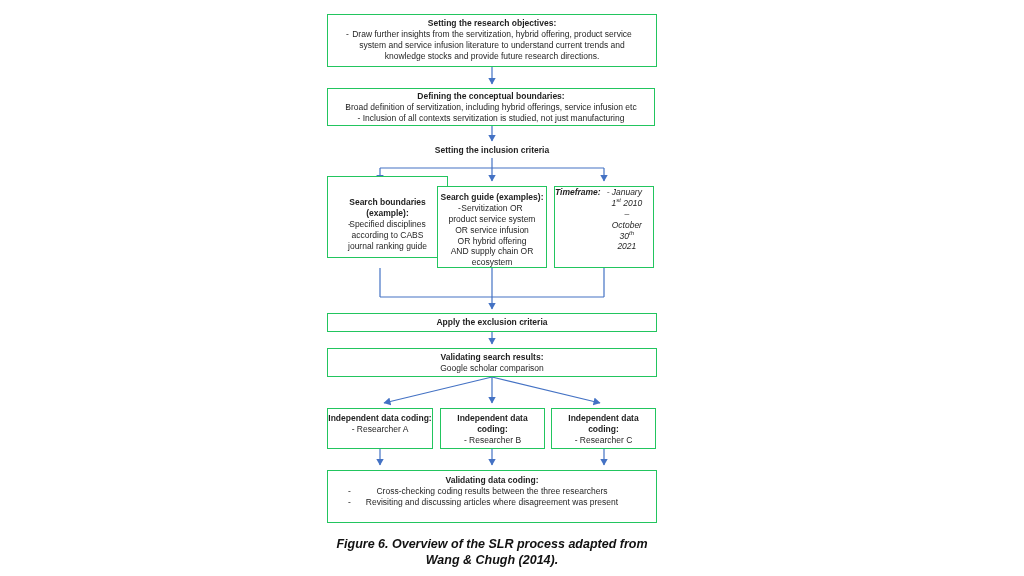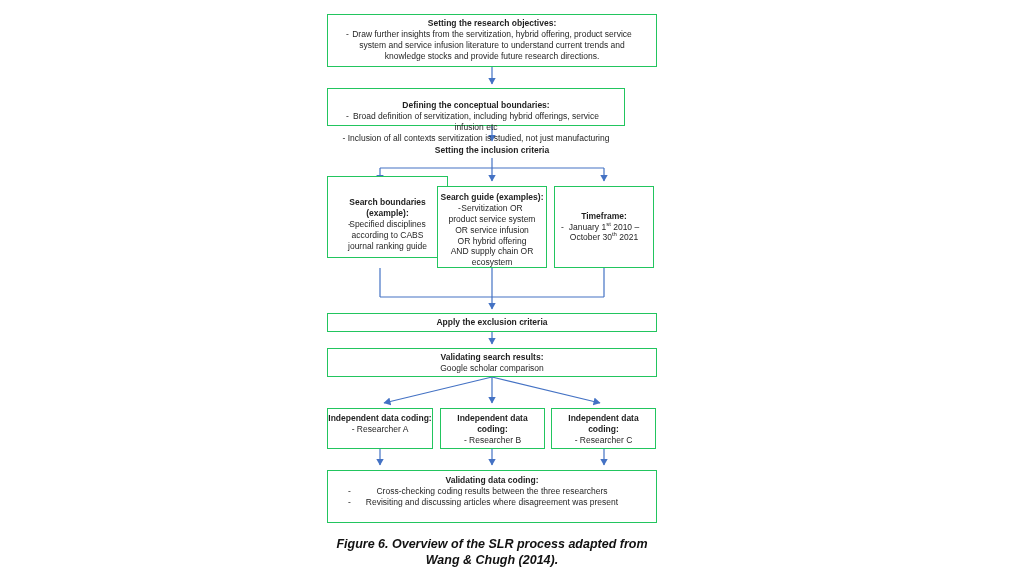--- a/index.html
+++ b/index.html
@@ -23,27 +23,27 @@
   .brow { position:relative; text-align:center; }
   .brow .dash { position:absolute; top:0; font-weight:400; }
   .dash-l18 { left:18px; }
   .dash-l20 { left:20px; }
   .dash-l6  { left:6px; }
   .btxt { display:block; padding:0 14px; }
   .btxt-narrow { display:block; padding:0 10px; }
 
   
   #box-objectives        { left:327px; top:14px;  width:330px; height:53px; padding-top:3px; }
-  #box-boundaries        { left:327px; top:88px;  width:298px; height:38px; padding-top:11px; }
+  #box-boundaries        { left:327px; top:88px;  width:328px; height:38px; padding-top:2px; }
   #label-inclusion       { position:absolute; left:327px; top:145px; width:330px; text-align:center;
                            font-size:8.5px; font-weight:700; }
   #box-search-boundaries { left:327px; top:176px; width:121px; height:82px; padding-top:20px; }
   #box-search-terms      { left:437px; top:186px; width:110px; height:82px; padding-top:5px; }
   #box-timeframe         { left:554px; top:186px; width:100px; height:82px;
-                           display:flex; flex-direction:column; justify-content:center; }
+                           display:flex; flex-direction:row; justify-content:center;font-style:italic; }
   #box-exclusion         { left:327px; top:313px; width:330px; height:19px;
                            display:flex; align-items:center; justify-content:center; }
   #box-validating-search { left:327px; top:348px; width:330px; height:29px; padding-top:3px; }
   #box-coding-a          { left:327px; top:408px; width:106px; height:41px; padding-top:4px; }
   #box-coding-b          { left:440px; top:408px; width:105px; height:41px; padding-top:4px; }
   #box-coding-c          { left:551px; top:408px; width:105px; height:41px; padding-top:4px; }
   #box-validating-coding { left:327px; top:470px; width:330px; height:53px; padding-top:4px; }
 
   sup { font-size:6px; line-height:0; vertical-align:super; }
 

